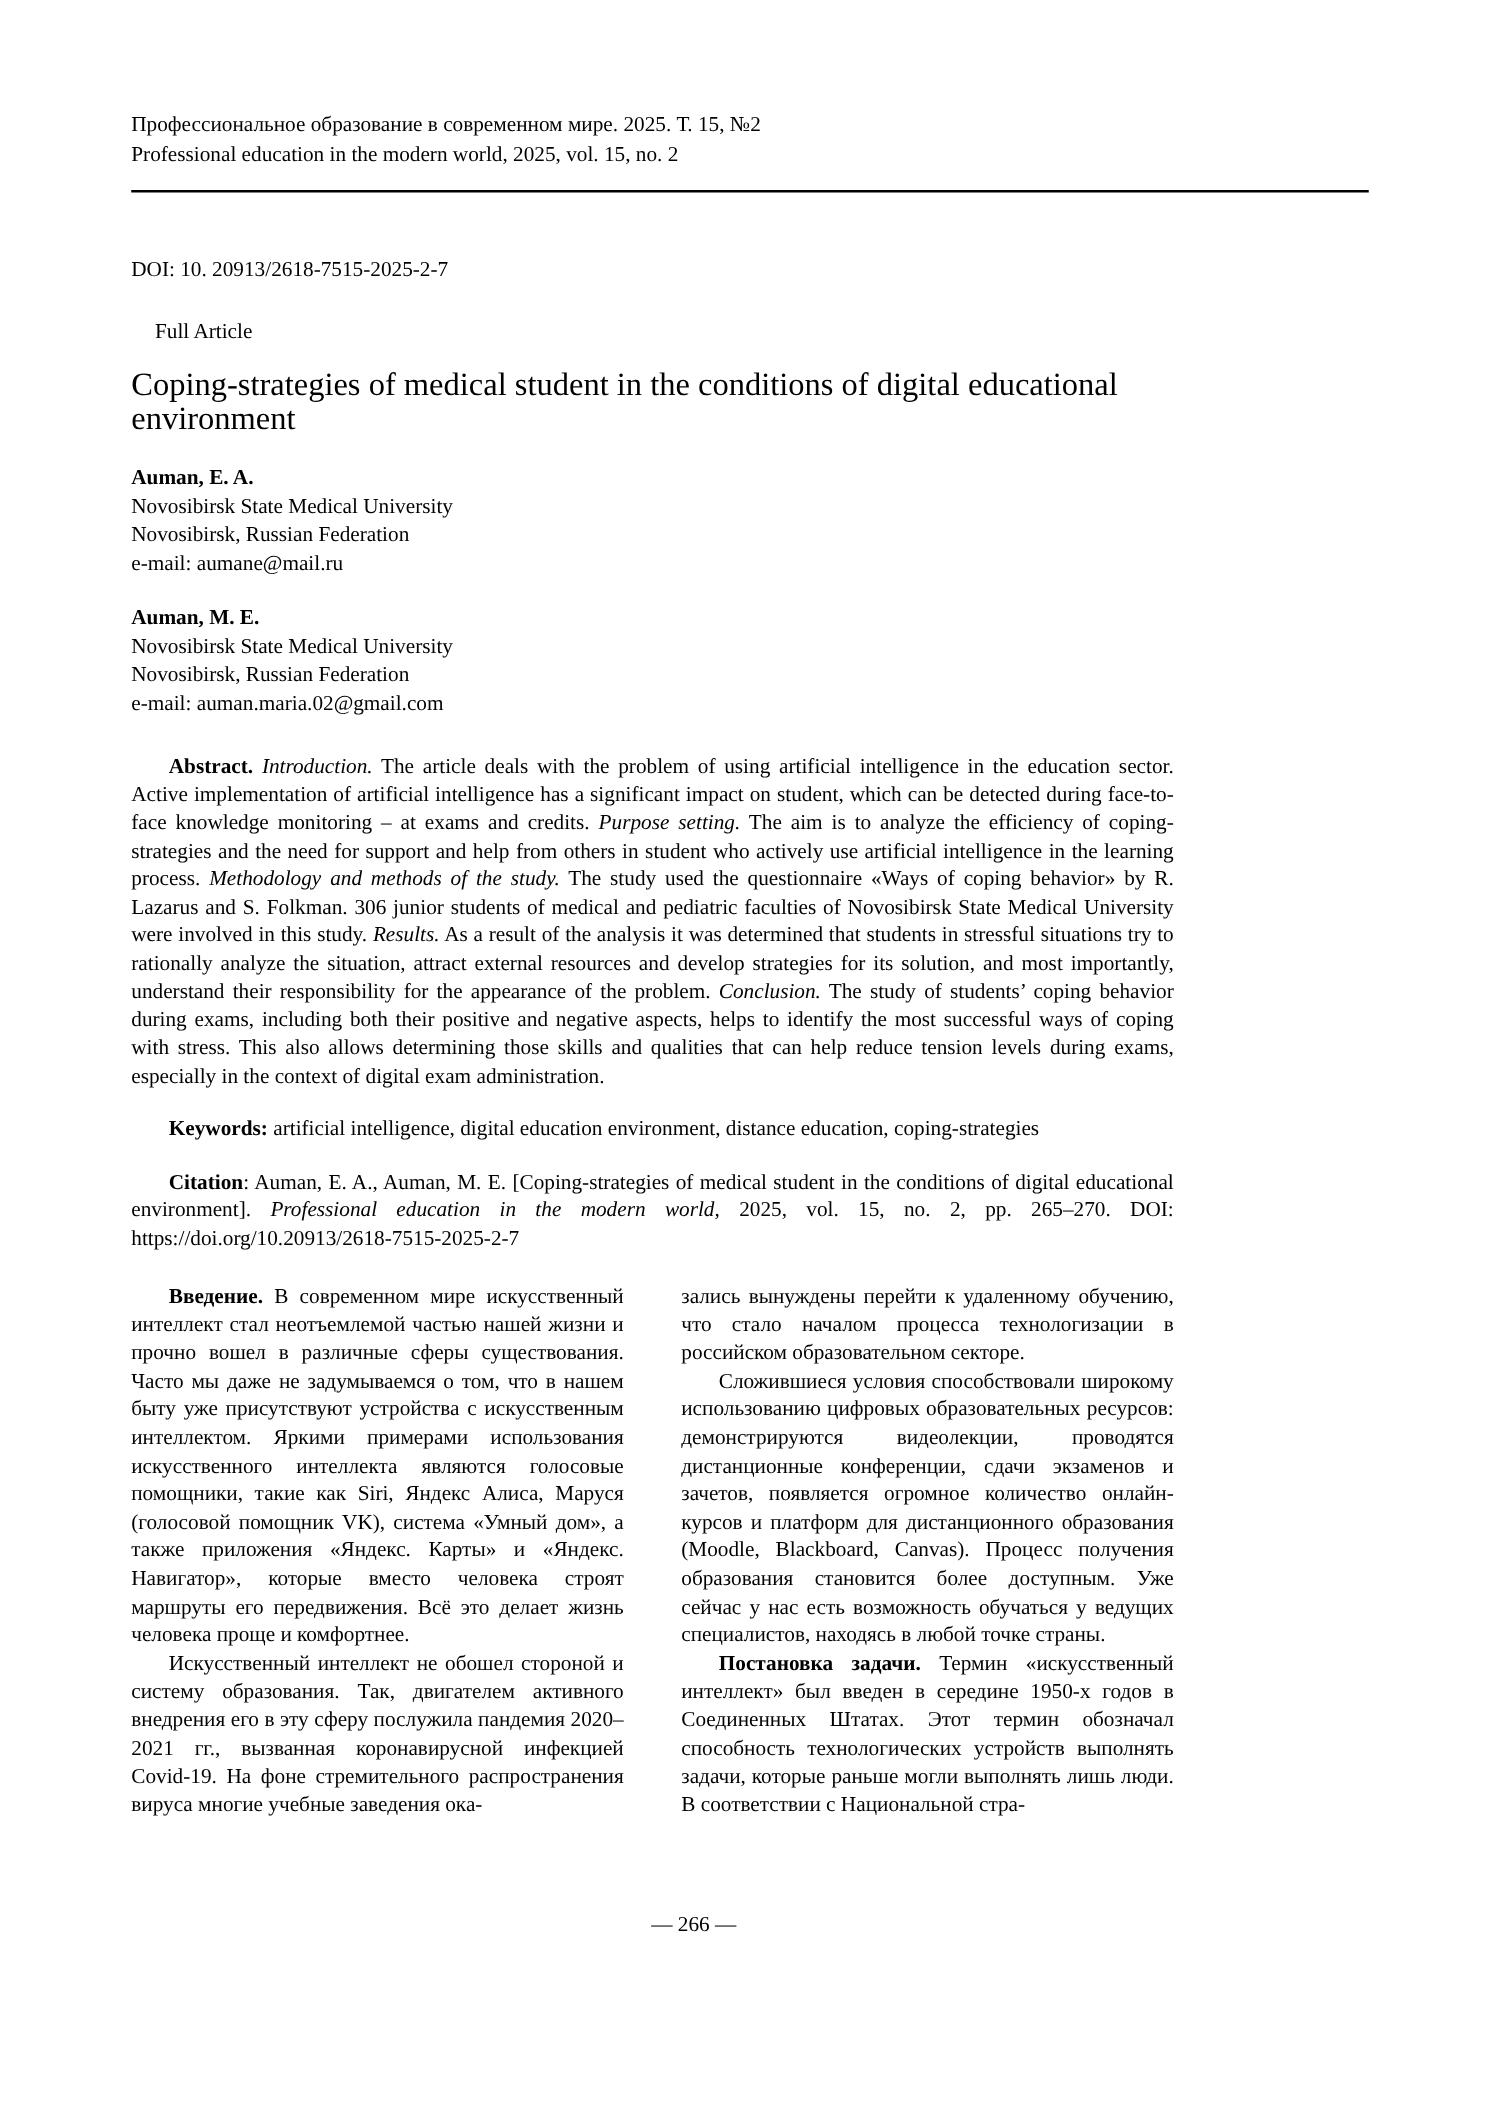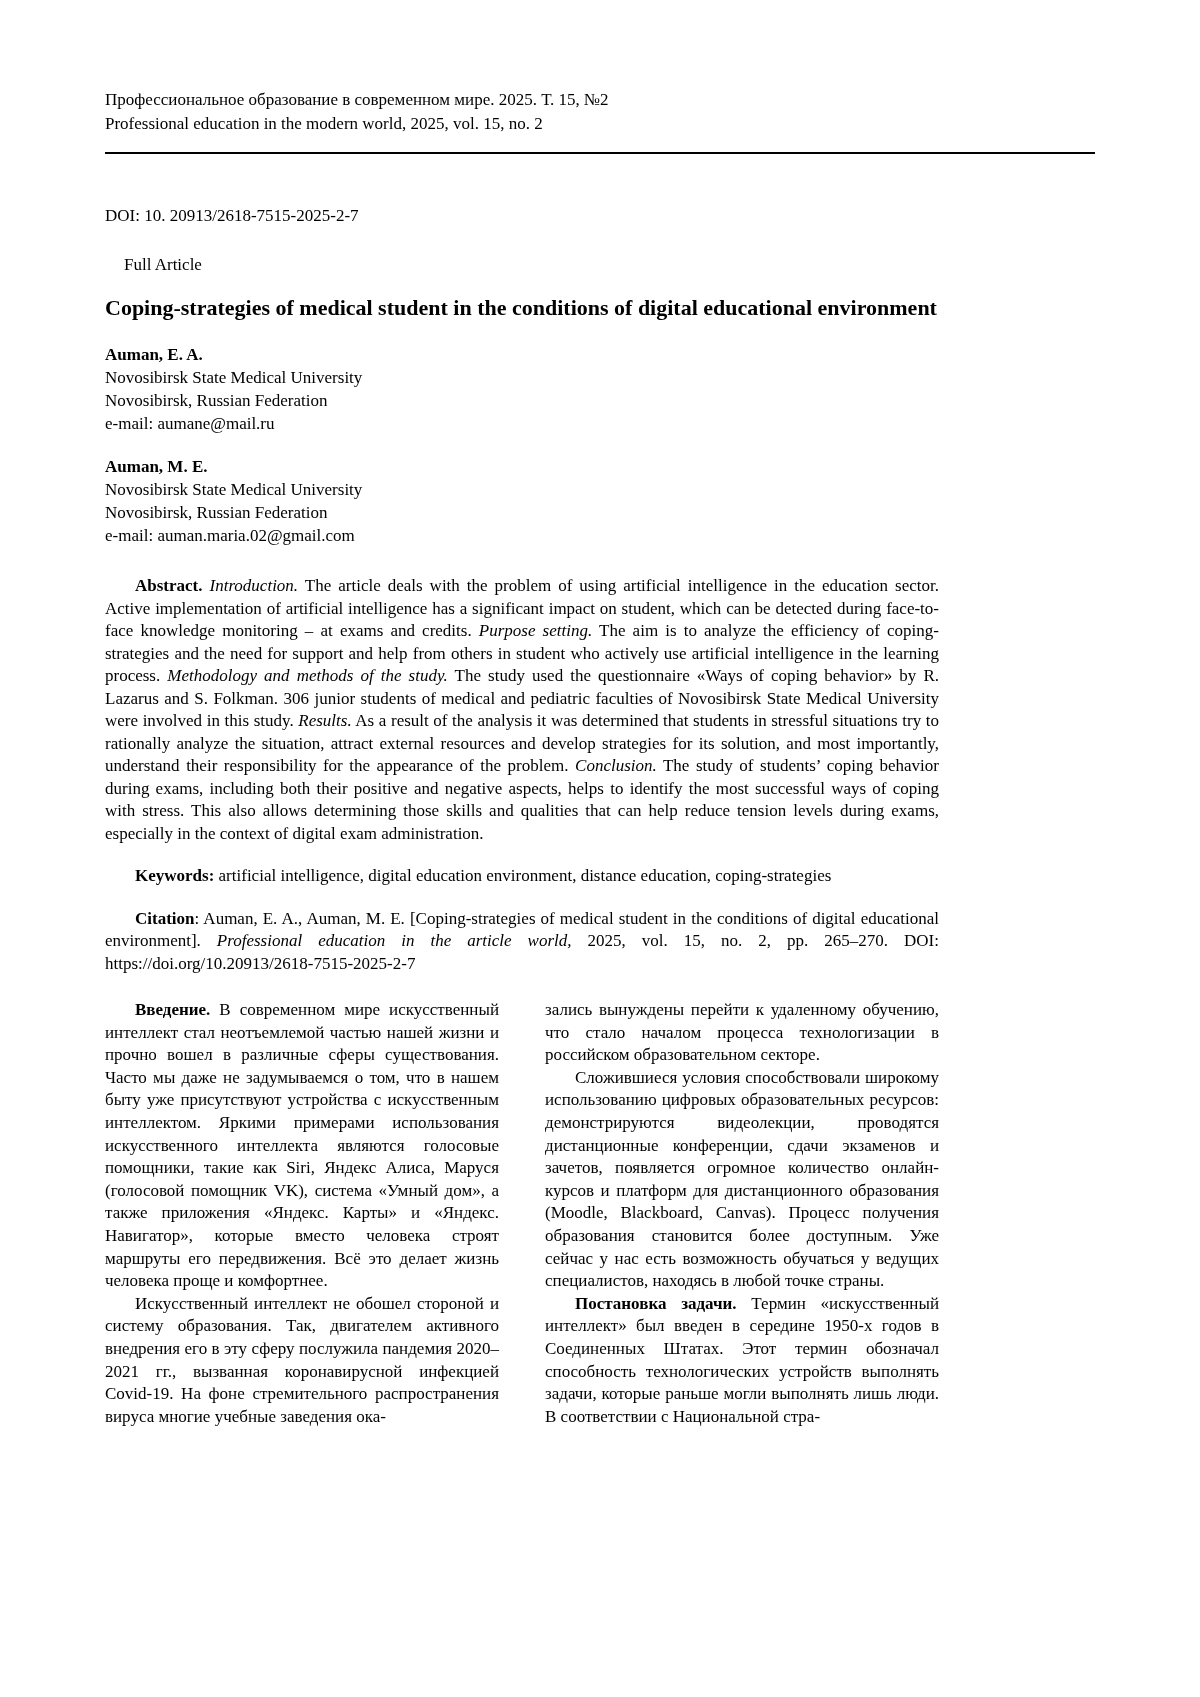--- a/index.html
+++ b/index.html
@@ -13,22 +13,22 @@
     font-family: "Liberation Serif", "DejaVu Serif", serif;
     font-size: 17px;
     padding: 88px 195px 0 105px;
     overflow: hidden;
   }
   .header div { line-height: 24px; }
   .rule { width: 990px; border-top: 2px solid #000; margin-top: 16px; }
   .doi { margin-top: 50px; line-height: 23px; }
   .article-type { margin-top: 26px; line-height: 23px; margin-left: 19px; }
   .title {
-    font-size: 22px;
-    font-weight: bold;
+    font-size: 26px;
+    font-weight: normal;
     line-height: 27px;
     margin: 18px 0 0 0;
   }
   .author-block { margin-top: 22px; line-height: 23px; }
   .author-block + .author-block { margin-top: 20px; }
   .author-name { font-weight: bold; }
   .author-affil, .author-email { }
   p { margin: 0; }
   .para {
     line-height: 22.5px;
@@ -86,28 +86,29 @@
     <div class="author-name">Auman, M. E.</div>
     <div class="author-affil">Novosibirsk State Medical University</div>
     <div class="author-affil">Novosibirsk, Russian Federation</div>
     <div class="author-email">e-mail: auman.maria.02@gmail.com</div>
   </div>
 
   <p class="para abstract"><span class="b">Abstract. </span><span class="i">Introduction.</span><span> The article deals with the problem of using artificial intelligence in the education sector. Active implementation of artificial intelligence has a significant impact on student, which can be detected during face-to-face knowledge monitoring – at exams and credits. </span><span class="i">Purpose setting.</span><span> The aim is to analyze the efficiency of coping-strategies and the need for support and help from others in student who actively use artificial intelligence in the learning process. </span><span class="i">Methodology and methods of the study.</span><span> The study used the questionnaire «Ways of coping behavior» by R. Lazarus and S. Folkman. 306 junior students of medical and pediatric faculties of Novosibirsk State Medical University were involved in this study. </span><span class="i">Results.</span><span> As a result of the analysis it was determined that students in stressful situations try to rationally analyze the situation, attract external resources and develop strategies for its solution, and most importantly, understand their responsibility for the appearance of the problem. </span><span class="i">Conclusion.</span><span> The study of students’ coping behavior during exams, including both their positive and negative aspects, helps to identify the most successful ways of coping with stress. This also allows determining those skills and qualities that can help reduce tension levels during exams, especially in the context of digital exam administration.</span></p>
 
   <p class="para keywords"><span class="b">Keywords:</span><span> artificial intelligence, digital education environment, distance education, coping-strategies</span></p>
 
-  <p class="para citation"><span class="b">Citation</span><span>: Auman, E. A., Auman, M. E. [Coping-strategies of medical student in the conditions of digital educational environment]. </span><span class="i">Professional education in the article world,</span><span> 2025, vol. 15, no. 2, pp. 265–270. DOI: https://doi.org/10.20913/2618-7515-2025-2-7</span></p>
+  <p class="para citation"><span class="b">Citation</span><span>: Auman, E. A., Auman, M. E. [Coping-strategies of medical student in the conditions of digital educational environment]. </span><span class="i">Professional education in the modern world,</span><span> 2025, vol. 15, no. 2, pp. 265–270. DOI: https://doi.org/10.20913/2618-7515-2025-2-7</span></p>
 
   <div class="columns">
     <div class="col">
         <p class="body-para indent"><span class="b">Введение.</span><span> В современном мире искусственный интеллект стал неотъемлемой частью нашей жизни и прочно вошел в различные сферы существования. Часто мы даже не задумываемся о том, что в нашем быту уже присутствуют устройства с искусственным интеллектом. Яркими примерами использования искусственного интеллекта являются голосовые помощники, такие как Siri, Яндекс Алиса, Маруся (голосовой помощник VK), система «Умный дом», а также приложения «Яндекс. Карты» и «Яндекс. Навигатор», которые вместо человека строят маршруты его передвижения. Всё это делает жизнь человека проще и комфортнее.</span></p>
         <p class="body-para indent"><span>Искусственный интеллект не обошел стороной и систему образования. Так, двигателем активного внедрения его в эту сферу послужила пандемия 2020–2021 гг., вызванная коронавирусной инфекцией Covid-19. На фоне стремительного распространения вируса многие учебные заведения ока-</span></p>
       </div>
     <div class="col">
         <p class="body-para"><span>зались вынуждены перейти к удаленному обучению, что стало началом процесса технологизации в российском образовательном секторе.</span></p>
         <p class="body-para indent"><span>Сложившиеся условия способствовали широкому использованию цифровых образовательных ресурсов: демонстрируются видеолекции, проводятся дистанционные конференции, сдачи экзаменов и зачетов, появляется огромное количество онлайн-курсов и платформ для дистанционного образования (Moodle, Blackboard, Canvas). Процесс получения образования становится более доступным. Уже сейчас у нас есть возможность обучаться у ведущих специалистов, находясь в любой точке страны.</span></p>
         <p class="body-para indent"><span class="b">Постановка задачи.</span><span> Термин «искусственный интеллект» был введен в середине 1950-х годов в Соединенных Штатах. Этот термин обозначал способность технологических устройств выполнять задачи, которые раньше могли выполнять лишь люди. В соответствии с Национальной стра-</span></p>
       </div>
   </div>
 
+  <div class="footer">— 266 —</div>
 
 </div>
 
 </body></html>

